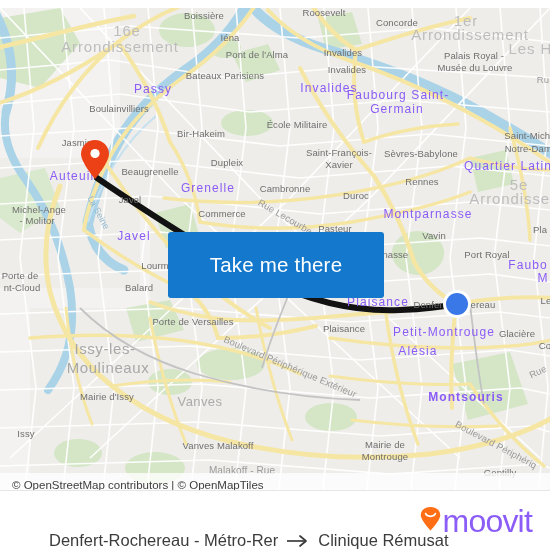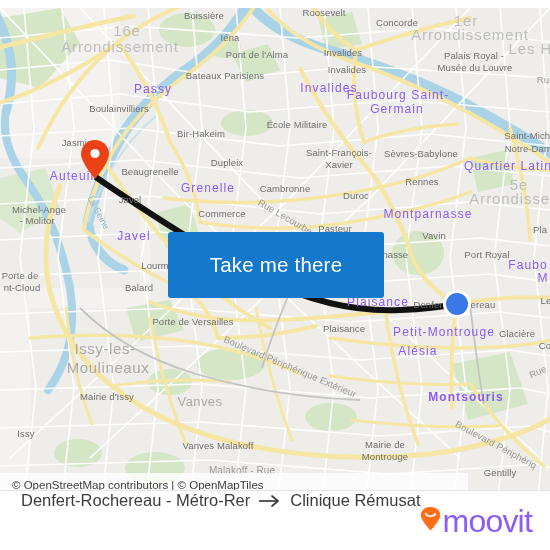--- a/index.html
+++ b/index.html
@@ -64,37 +64,38 @@
     border: none;
     border-radius: 3px;
     cursor: pointer;
     font-family: "Liberation Sans", sans-serif;
   }
 
   
   .attrib {
     position: absolute;
     left: 0; bottom: 0;
-    width: 468px;
+    width: 550px;
     padding: 5px 0 6px 12px;
     background: rgba(255,255,255,0.78);
     color: #3d3d3d;
     font-size: 11.5px;
     line-height: 1.25;
     white-space: nowrap;
     text-decoration: underline;
   }
 
   
   .footer {
     position: absolute; left: 0; top: 490px;
     width: 550px; height: 60px;
     background: #ffffff;
-    display: flex; align-items: flex-start;
+    display: flex; align-items: flex-end;
     border-top: 1px solid #e6e6e6;
+    padding-left: 28px;
   }
   .route-title {
     display: flex; align-items: center; gap: 8px;
     margin-left: 21px;
     color: #3c3c3c;
     font-size: 16.5px;
     white-space: nowrap;
   }
   .arrow-icon { display: inline-flex; align-items: center; }
   .brand {

